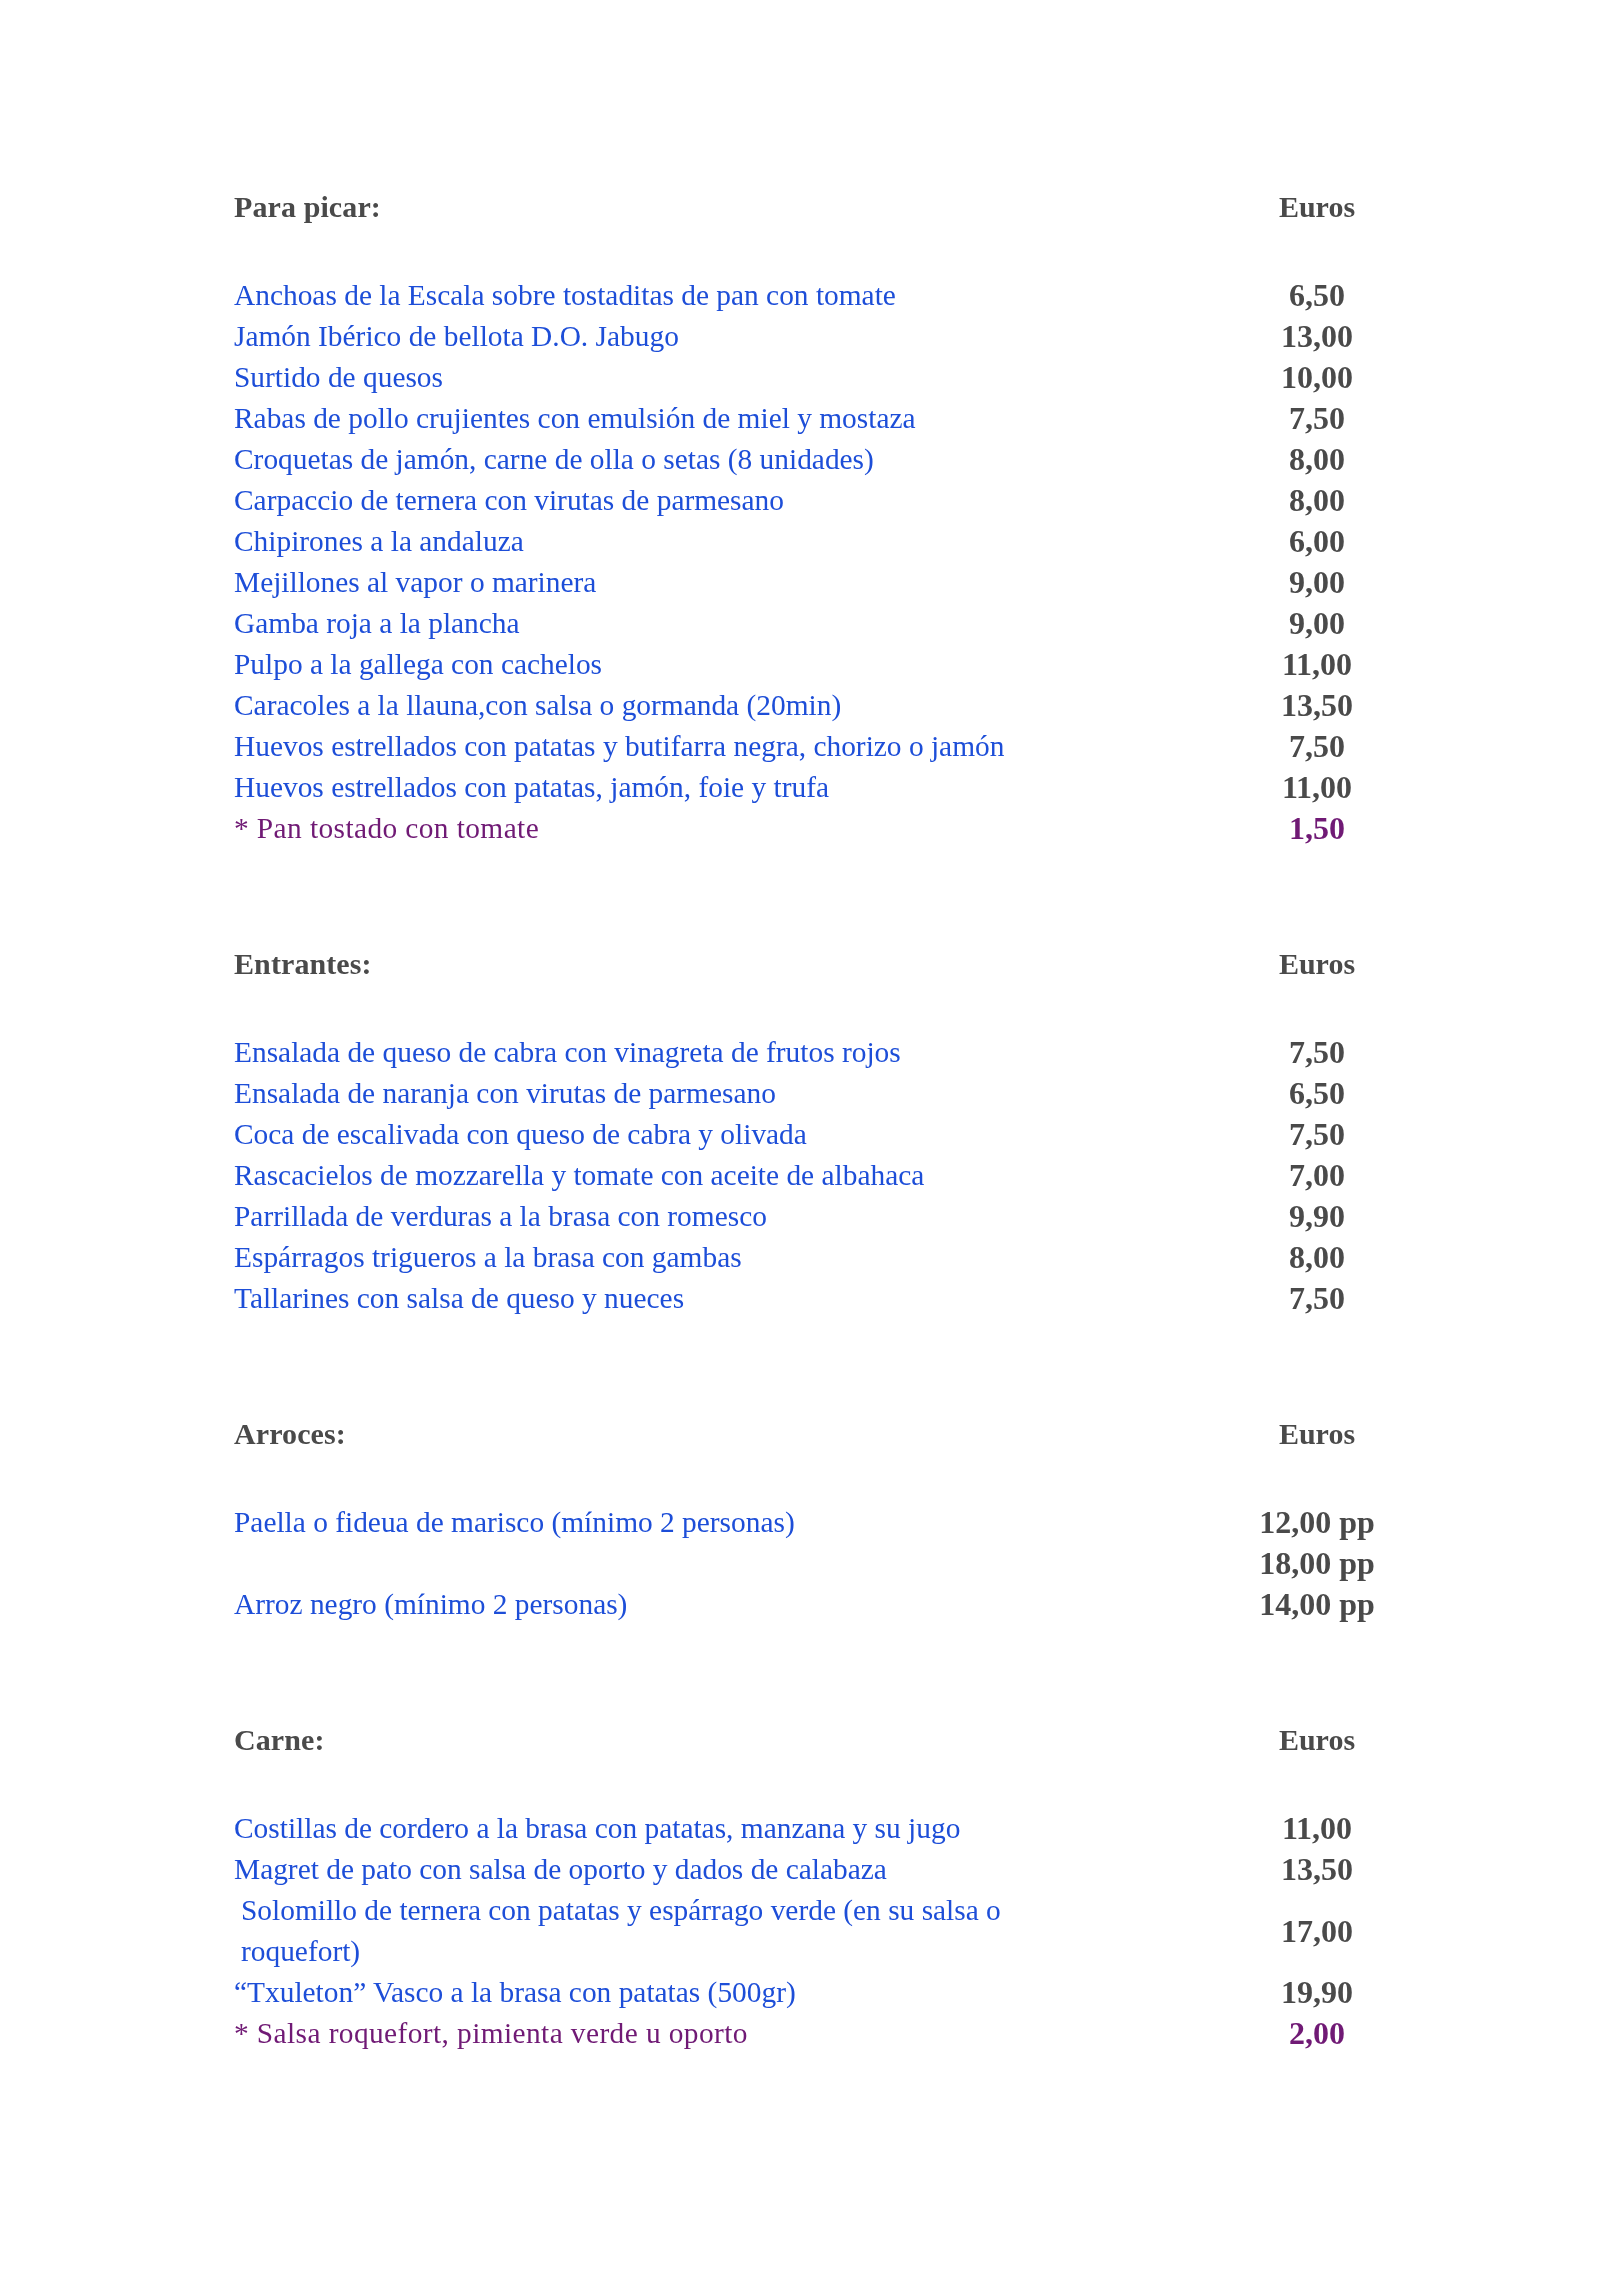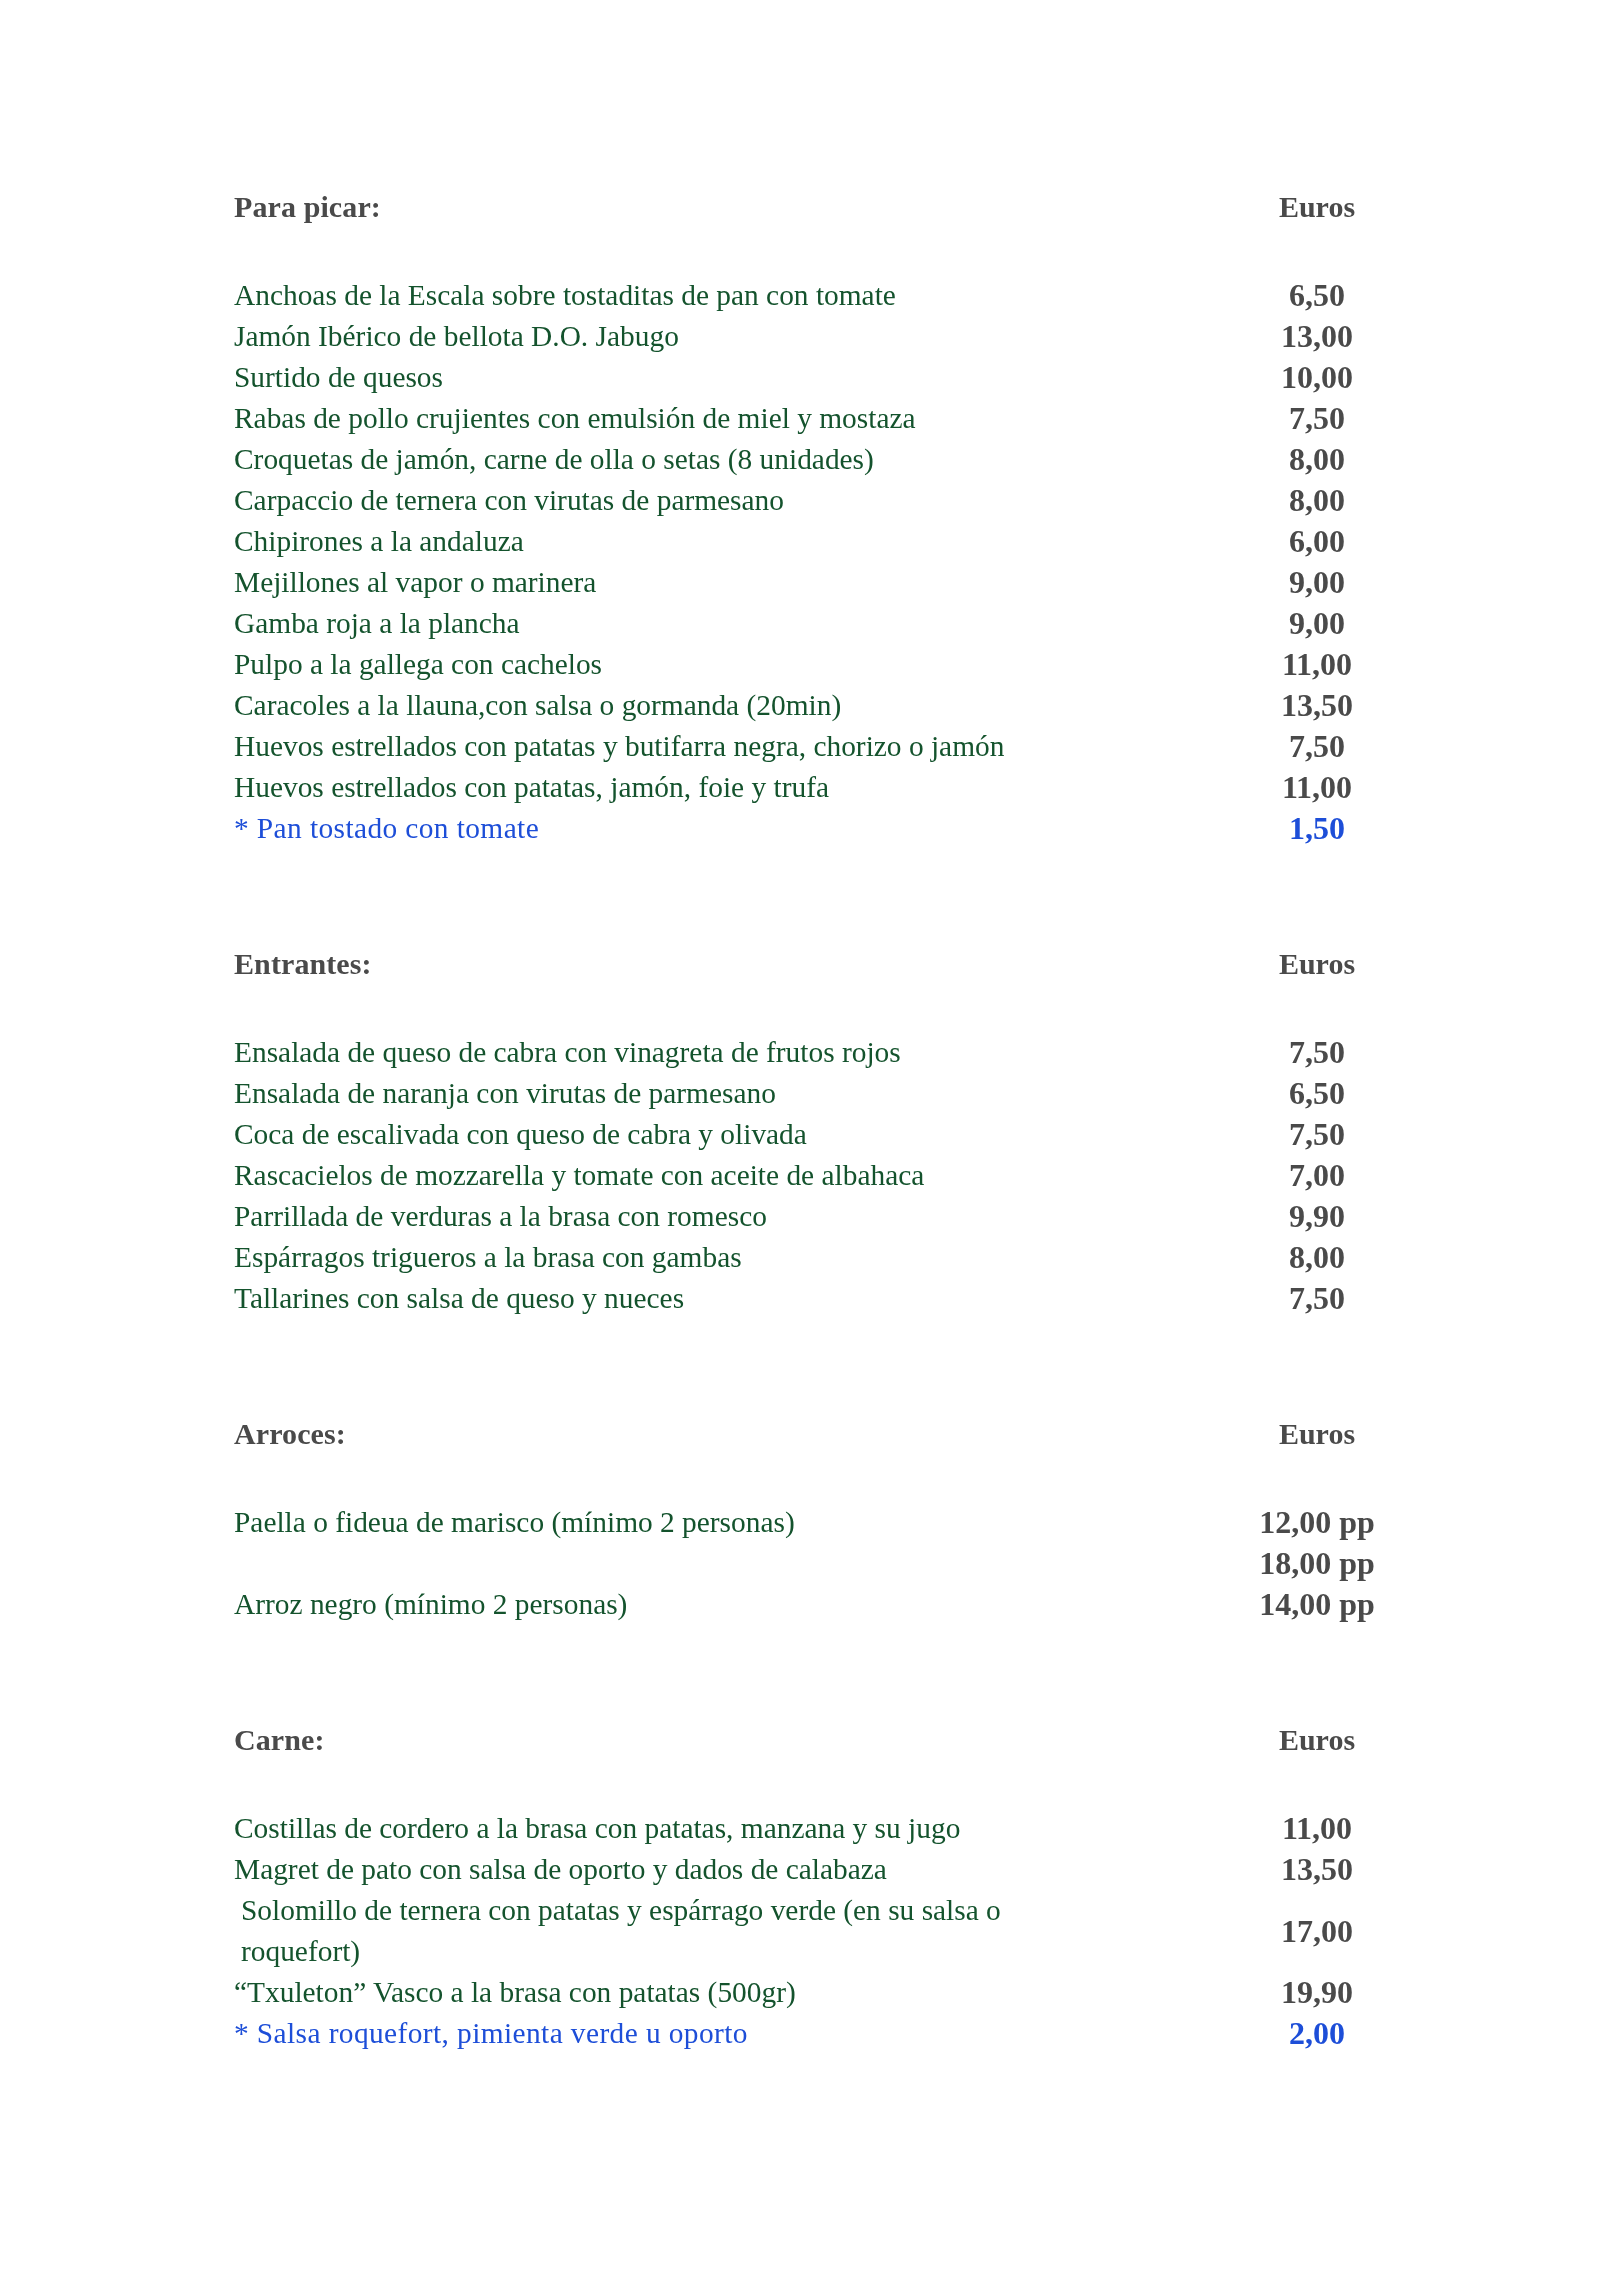--- a/index.html
+++ b/index.html
@@ -62,42 +62,42 @@
     display: block;
   }
   .item {
     display: flex;
     align-items: center;
     min-height: 41px;
   }
   .item-name {
     font-size: 29.4px;
     line-height: 41px;
-    color: #14532d;
+    color: #1d4ed8;
     flex: 1 1 auto;
     padding-right: 26px;
     max-width: 844px;
   }
   .item-price {
     font-size: 32px;
     line-height: 41px;
     color: #4a4a4a;
     width: 196px;
     text-align: center;
     margin-left: auto;
     margin-right: -29px;
     flex: 0 0 auto;
     white-space: nowrap;
     font-weight: bold;
   }
 
   
   .item.is-note .item-name,
   .item.is-note .item-price {
-    color: #1d4ed8;
+    color: #701a75;
   }
   .item.is-note .item-name {
     letter-spacing: 0.4px;
   }
 
   
   .item.is-wrapped {
     align-items: center;
     margin-left: 7px;
   }

